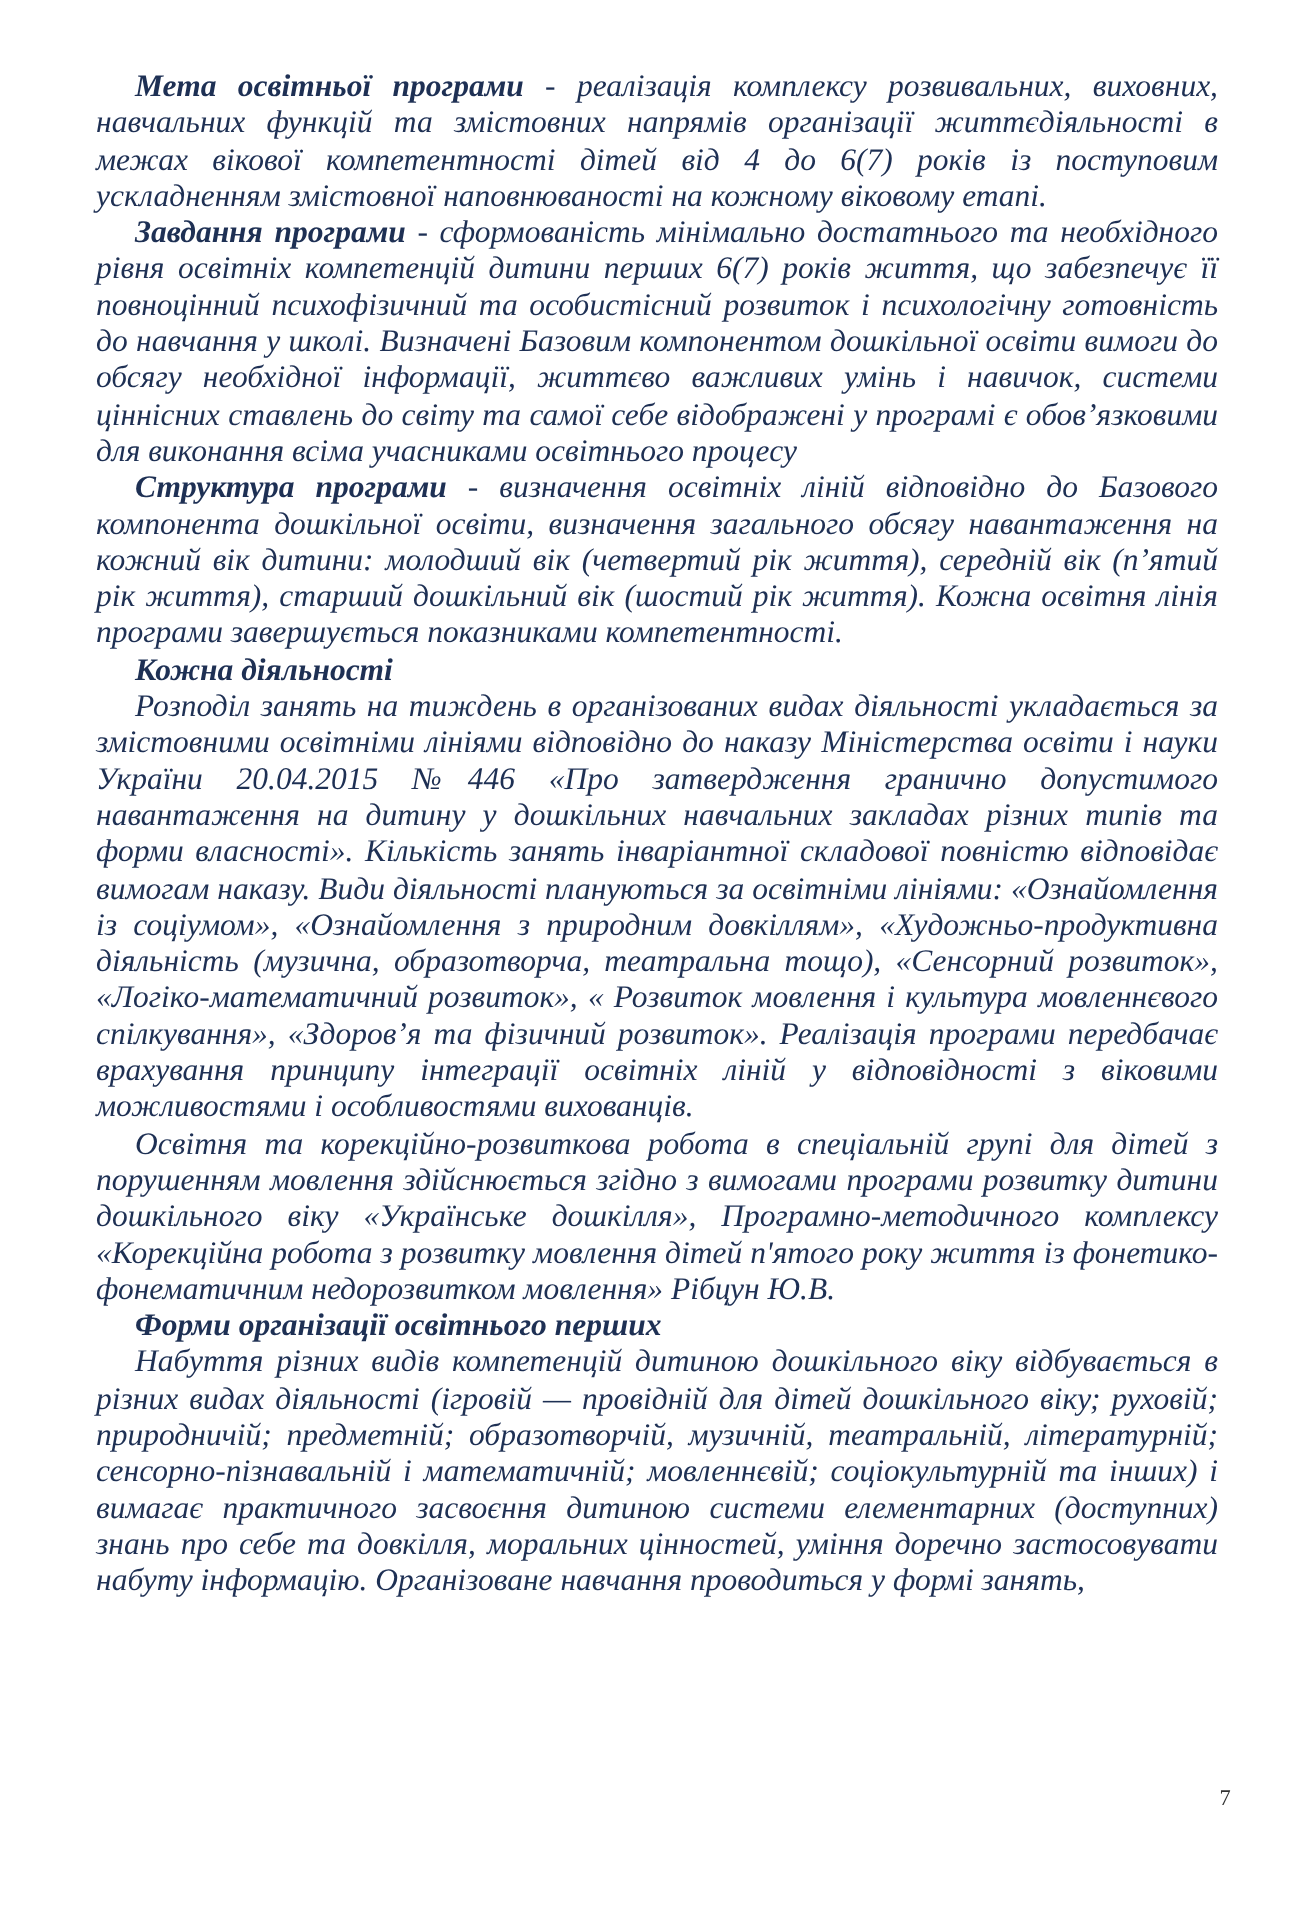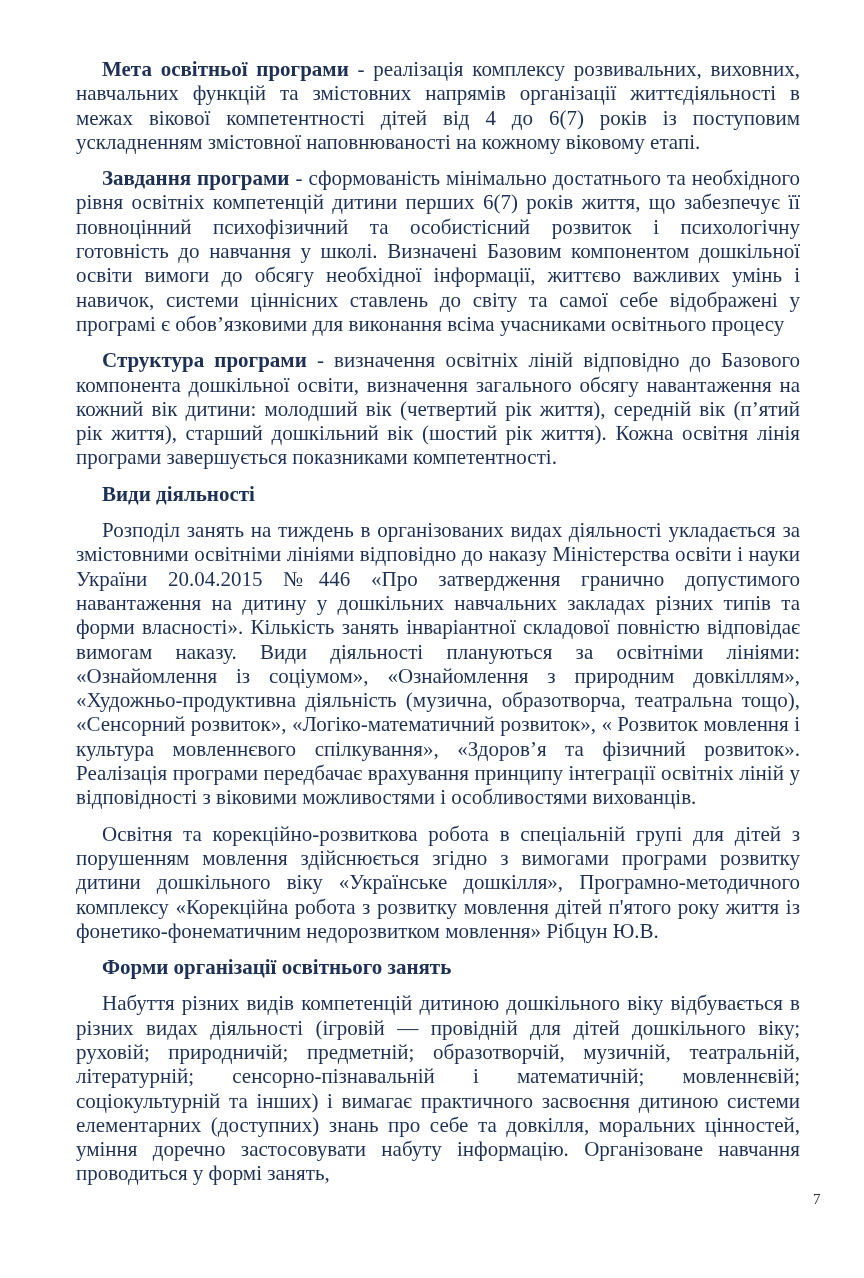--- a/index.html
+++ b/index.html
@@ -19,23 +19,24 @@
     position: absolute;
     left: 64px;
     top: 45px;
     width: 748px;
     color: #1e3054;
     font-size: 21px;
     line-height: 24.3px;
     text-align: justify;
   }
   .textblock p {
-    margin: 12px;
+    margin: 0;
     padding: 0;
     text-indent: 26px;
+    font-style: italic;
   }
   .lead {
     font-weight: bold;
   }
   p.heading {
     font-weight: bold;
   }
   .page-number {
     position: absolute;
     top: 1190px;
@@ -51,27 +52,27 @@
 
 <div class="page">
   <div class="textblock">
 
     <p class="para"><span class="lead">Мета освітньої програми</span><span> - </span><span>реалізація комплексу розвивальних, виховних, навчальних функцій та змістовних напрямів організації життєдіяльності в межах вікової компетентності дітей від 4 до 6(7) років із поступовим ускладненням змістовної наповнюваності на кожному віковому етапі.</span></p>
 
     <p class="para"><span class="lead">Завдання програми</span><span> - </span><span>сформованість мінімально достатнього та необхідного рівня освітніх компетенцій дитини перших 6(7) років життя, що забезпечує її повноцінний психофізичний та особистісний розвиток і психологічну готовність до навчання у школі. Визначені Базовим компонентом дошкільної освіти вимоги до обсягу необхідної інформації, життєво важливих умінь і навичок, системи ціннісних ставлень до світу та самої себе відображені у програмі є обов’язковими для виконання всіма учасниками освітнього процесу</span></p>
 
     <p class="para"><span class="lead">Структура програми</span><span> - </span><span>визначення освітніх ліній відповідно до Базового компонента дошкільної освіти, визначення загального обсягу навантаження на кожний вік дитини: молодший вік (четвертий рік життя), середній вік (п’ятий рік життя), старший дошкільний вік (шостий рік життя). Кожна освітня лінія програми завершується показниками компетентності.</span></p>
 
-    <p class="heading">Види діяльності</p>
+    <p class="heading">Кожна діяльності</p>
 
     <p class="para">Розподіл занять на тиждень в організованих видах діяльності укладається за змістовними освітніми лініями відповідно до наказу Міністерства освіти і науки України 20.04.2015 №446 «Про затвердження гранично допустимого навантаження на дитину у дошкільних навчальних закладах різних типів та форми власності». Кількість занять інваріантної складової повністю відповідає вимогам наказу. Види діяльності плануються за освітніми лініями: «Ознайомлення із соціумом», «Ознайомлення з природним довкіллям», «Художньо-продуктивна діяльність (музична, образотворча, театральна тощо), «Сенсорний розвиток», «Логіко-математичний розвиток», « Розвиток мовлення і культура мовленнєвого спілкування», «Здоров’я та фізичний розвиток». Реалізація програми передбачає врахування принципу інтеграції освітніх ліній у відповідності з віковими можливостями і особливостями вихованців.</p>
 
     <p class="para">Освітня та корекційно-розвиткова робота в спеціальній групі для дітей з порушенням мовлення здійснюється згідно з вимогами програми розвитку дитини дошкільного віку «Українське дошкілля», Програмно-методичного комплексу «Корекційна робота з розвитку мовлення дітей п'ятого року життя із фонетико-фонематичним недорозвитком мовлення» Рібцун Ю.В.</p>
 
 
-    <p class="heading">Форми організації освітнього занять</p>
+    <p class="heading">Форми організації освітнього перших</p>
 
     <p class="para">Набуття різних видів компетенцій дитиною дошкільного віку відбувається в різних видах діяльності (ігровій — провідній для дітей дошкільного віку; руховій; природничій; предметній; образотворчій, музичній, театральній, літературній; сенсорно-пізнавальній і математичній; мовленнєвій; соціокультурній та інших) і вимагає практичного засвоєння дитиною системи елементарних (доступних) знань про себе та довкілля, моральних цінностей, уміння доречно застосовувати набуту інформацію. Організоване навчання проводиться у формі занять,</p>
 
   </div>
 
   <span class="page-number">7</span>
 </div>
 
 </body></html>

